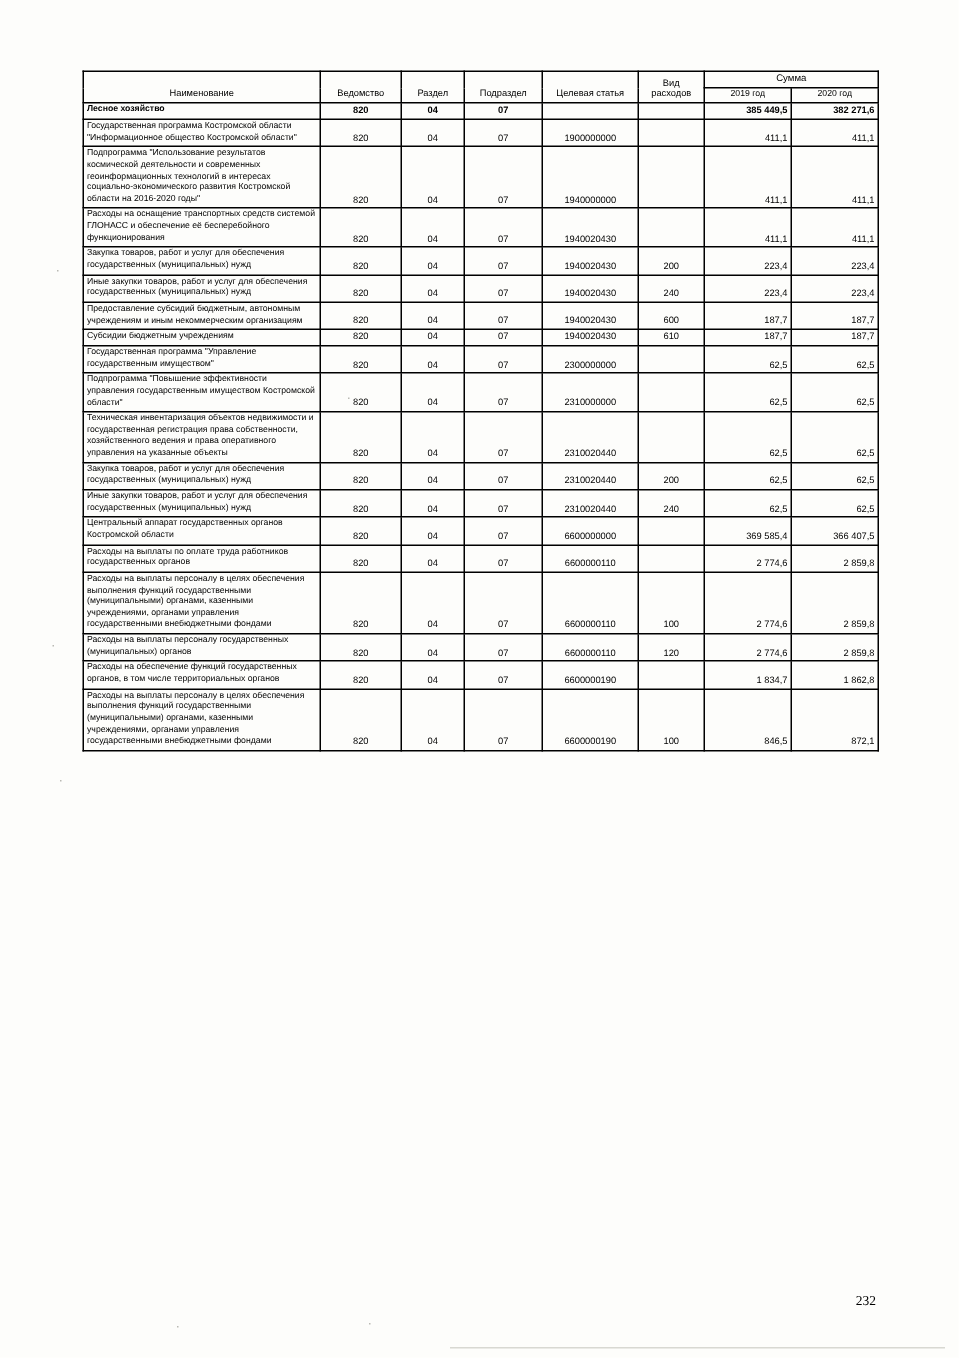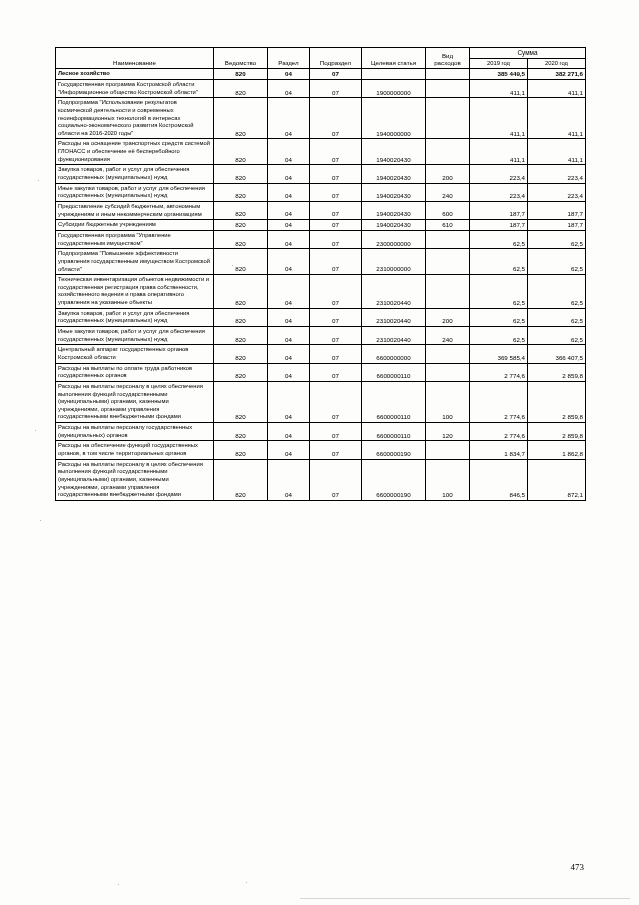--- a/index.html
+++ b/index.html
@@ -332,15 +332,15 @@
             <td class="num">07</td>
             <td class="num">6600000190</td>
             <td class="num">100</td>
             <td class="money">846,5</td>
             <td class="money">872,1</td>
           </tr>
         </tbody>
     </table>
   </div>
 
-  <div class="page-number">473</div>
+  <div class="page-number">232</div>
   <div class="bottom-line"></div>
 </div>
 
 </body></html>

